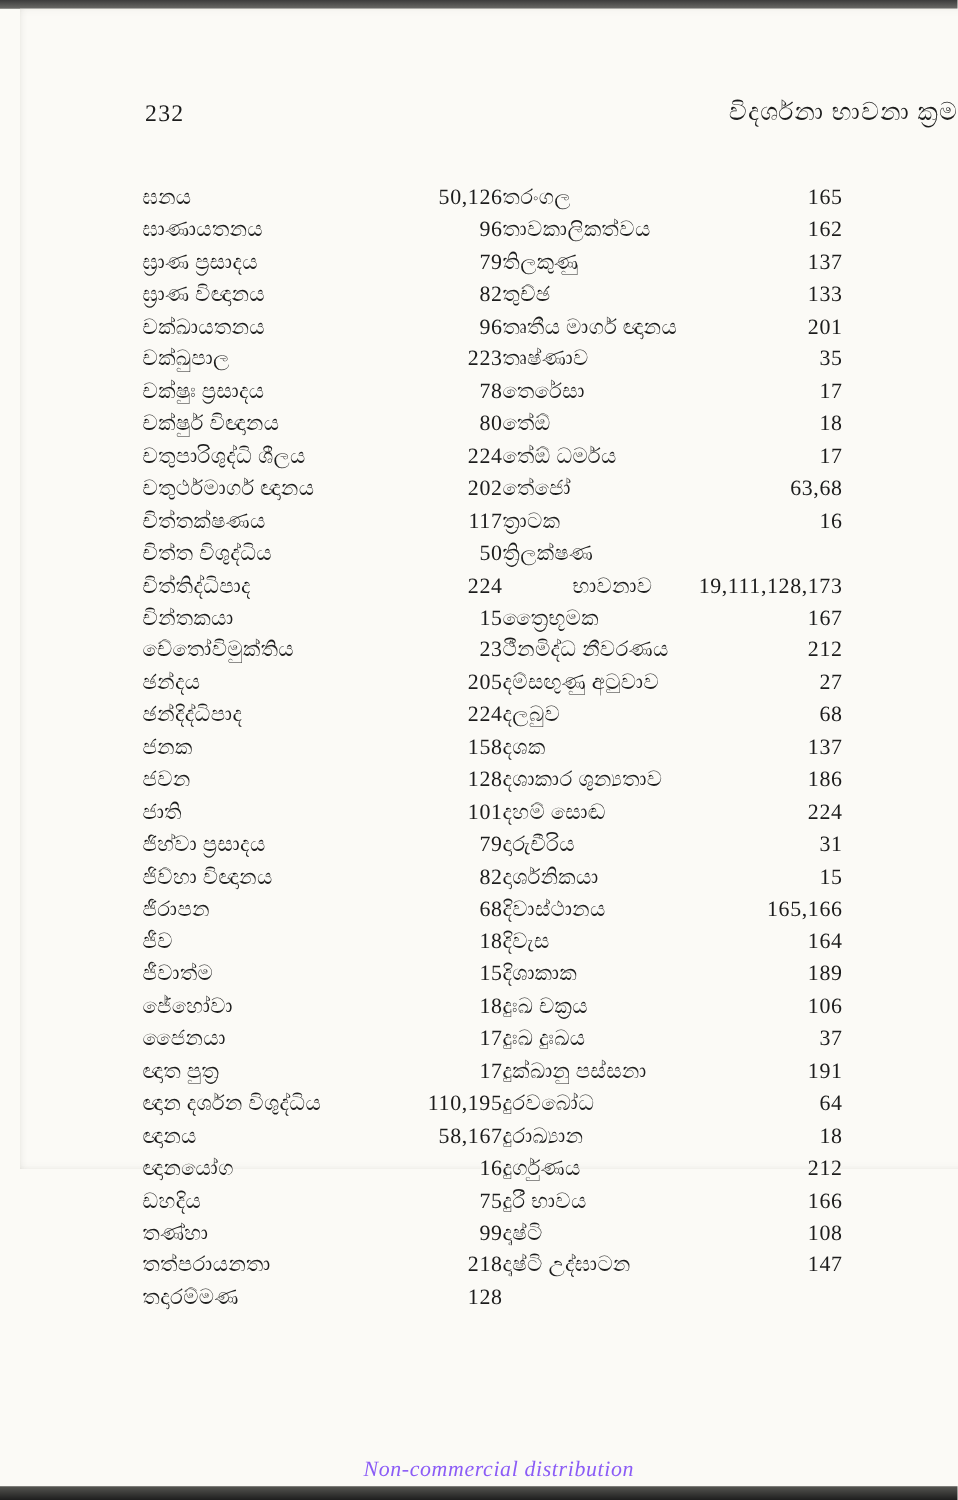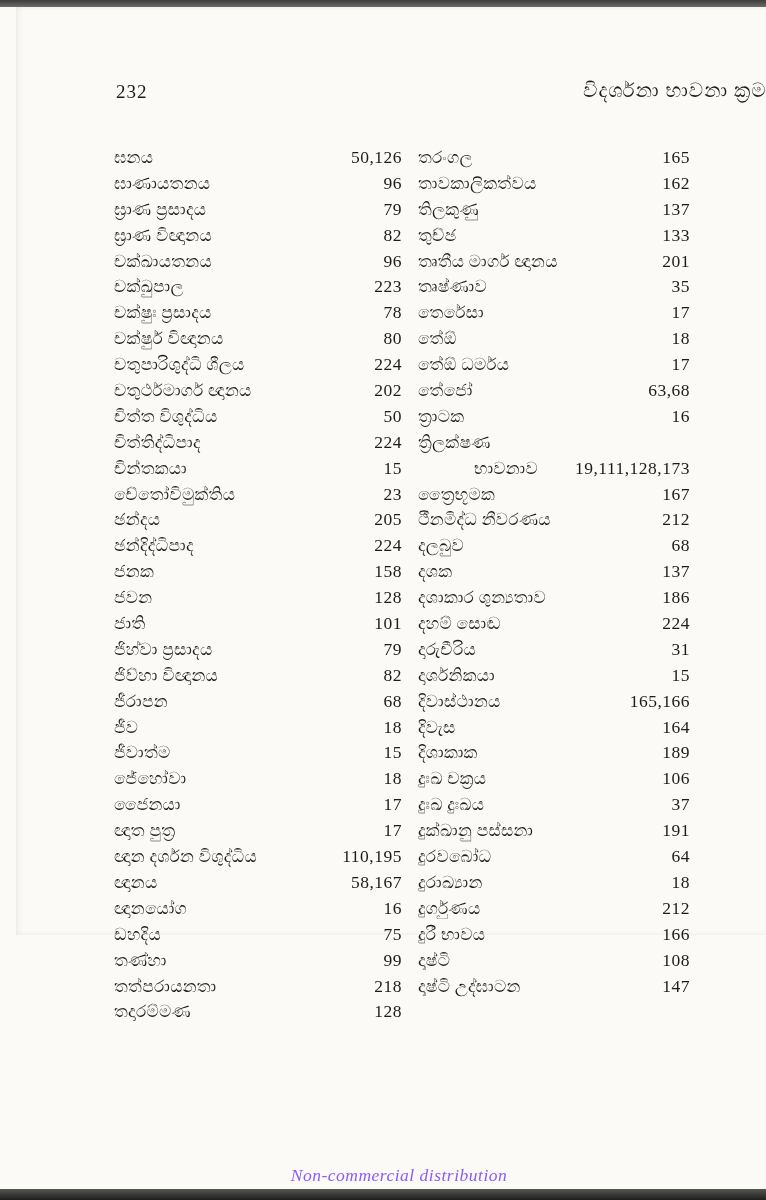--- a/index.html
+++ b/index.html
@@ -49,21 +49,21 @@
     width: 766px;
     text-align: right;
     font-size: 20px;
     letter-spacing: 1px;
   }
   .index-columns {
     position: absolute;
     top: 138px; left: 98px;
     width: 576px;
     display: flex;
-    gap: 16px;
+    gap: 0;
   }
   .index-col { display: block; }
   .col-left  { width: 288px; }
   .col-right { width: 272px; }
   .row {
     display: flex;
     justify-content: space-between;
     align-items: baseline;
     height: 25.9px;
     line-height: 25.9px;
@@ -137,20 +137,24 @@
         </div>
         <div class="row">
           <span class="term">චතුපාරිශුද්ධි ශීලය</span>
           <span class="page-no">224</span>
         </div>
         <div class="row">
           <span class="term">චතුර්ථමාර්ග ඥානය</span>
           <span class="page-no">202</span>
         </div>
         <div class="row">
+          <span class="term">චිත්තක්ෂණය</span>
+          <span class="page-no">117</span>
+        </div>
+        <div class="row">
           <span class="term">චිත්ත විශුද්ධිය</span>
           <span class="page-no">50</span>
         </div>
         <div class="row">
           <span class="term">චිත්තිද්ධිපාද</span>
           <span class="page-no">224</span>
         </div>
         <div class="row">
           <span class="term">චින්තකයා</span>
           <span class="page-no">15</span>
@@ -295,20 +299,24 @@
         </div>
         <div class="row">
           <span class="term">ත්‍රෛභූමක</span>
           <span class="page-no">167</span>
         </div>
         <div class="row">
           <span class="term">ථීනමිද්ධ නීවරණය</span>
           <span class="page-no">212</span>
         </div>
         <div class="row">
+          <span class="term">දම්සඟුණු අටුවාව</span>
+          <span class="page-no">27</span>
+        </div>
+        <div class="row">
           <span class="term">දලබුව</span>
           <span class="page-no">68</span>
         </div>
         <div class="row">
           <span class="term">දශක</span>
           <span class="page-no">137</span>
         </div>
         <div class="row">
           <span class="term">දශාකාර ශුන්‍යතාව</span>
           <span class="page-no">186</span>

